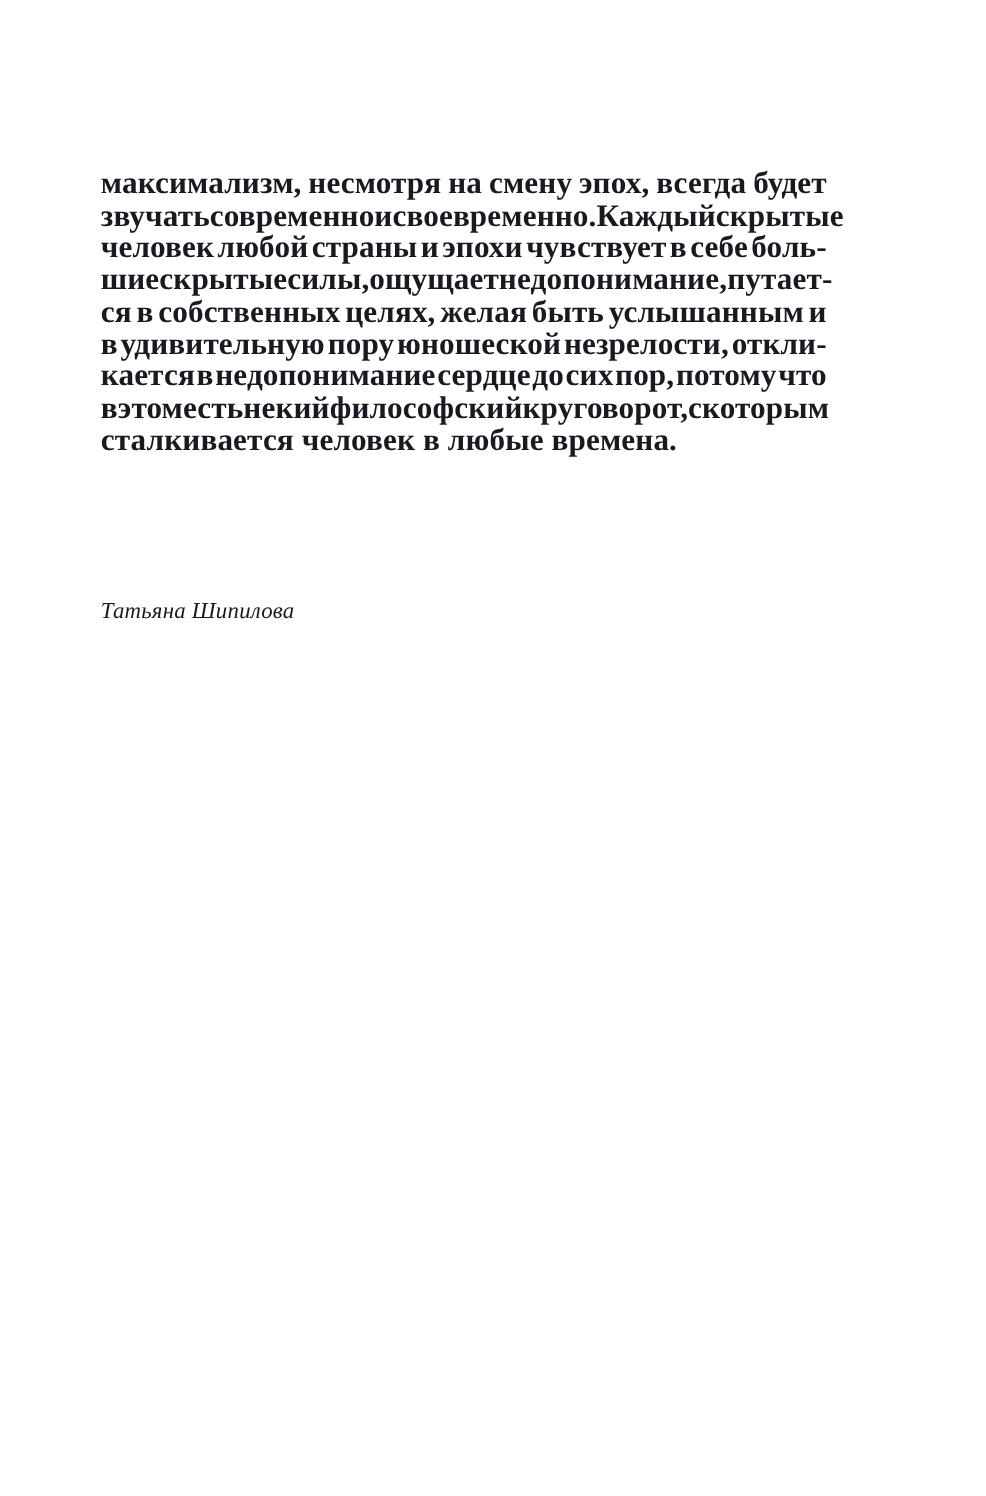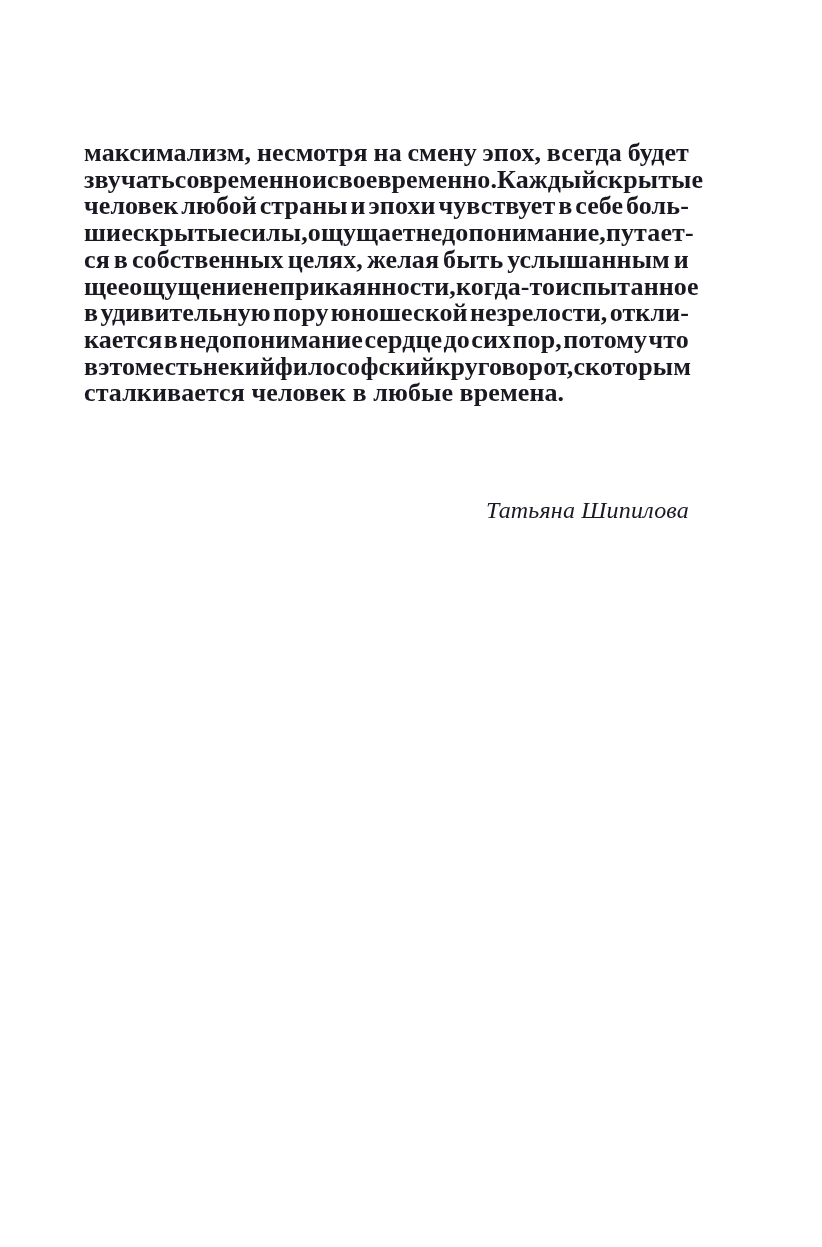--- a/index.html
+++ b/index.html
@@ -52,23 +52,22 @@
   .body-line.last {
     display: block;
     text-align: left;
   }
 
   .signature {
     position: absolute;
     left: 84px;
     top: 495px;
     width: 605px;
-    text-align: right;
     font-style: italic;
-    font-size: 24px;
+    font-size: 19px;
     line-height: 30px;
     color: #191922;
     letter-spacing: 0.2px;
   }
 </style>
 </head>
 <body>
 
 <div class="page">
 
@@ -120,27 +119,20 @@
       <span>собственных</span>
       <span>целях,</span>
       <span>желая</span>
       <span>быть</span>
       <span>услышанным</span>
       <span>и</span>
     </div>
 
 
 
-    <div class="body-line">
-      <span>щее</span>
-      <span>ощущение</span>
-      <span>неприкаянности,</span>
-      <span>когда-то</span>
-      <span>испытанное</span>
-    </div>
 
     <div class="body-line">
       <span>в</span>
       <span>удивительную</span>
       <span>пору</span>
       <span>юношеской</span>
       <span>незрелости,</span>
       <span>откли-</span>
     </div>
 

